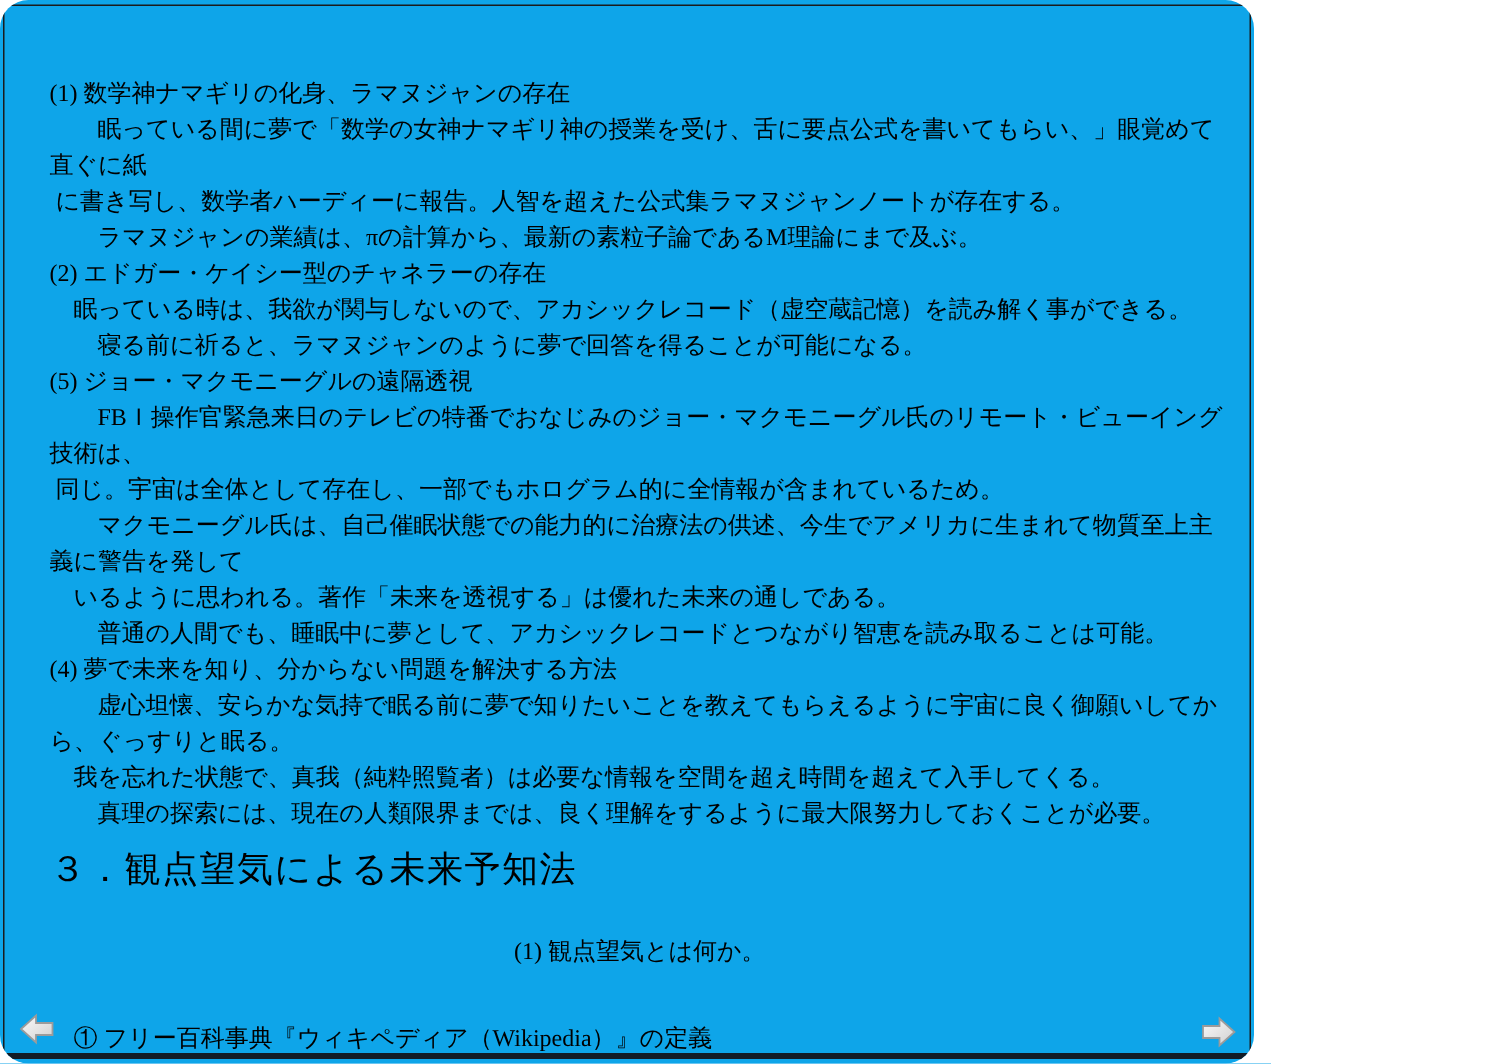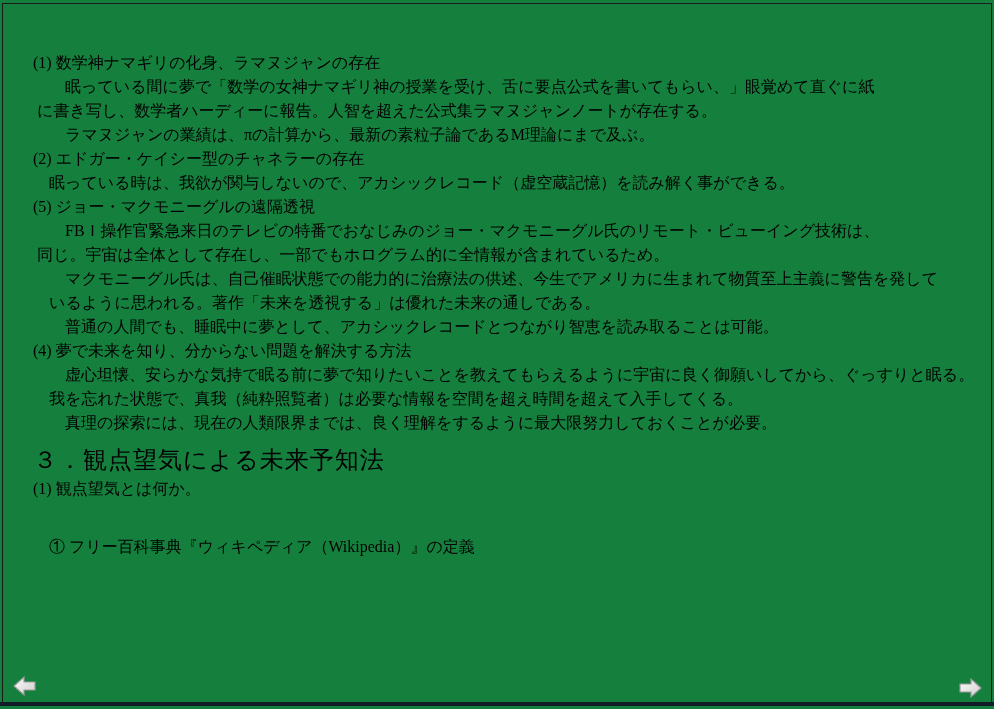--- a/index.html
+++ b/index.html
@@ -2,24 +2,25 @@
 <html><head>
 <meta charset="utf-8">
 <style>
   html, body { margin: 0; padding: 0; }
   body {
     font-family: "Liberation Serif", "DejaVu Serif", serif;
     background: #ffffff;
   }
   .page {
     position: relative;
-    width: 994px;
+    width: 836px;
     height: 709px;
-    background: #15803d;
+    background: #0ea5e9;
     overflow: hidden;
+    border-radius: 19px;
   }
   
   .frame {
     position: absolute;
     left: 2px;
     top: 3px;
     right: 2px;
     height: 699px;
     border: 1px solid #1b1b1b;
     border-bottom: none;
@@ -50,22 +51,23 @@
   }
   .heading {
     white-space: pre-wrap;
     font-size: 24px;
     line-height: 26px;
     margin-top: 12px;
     letter-spacing: 1px;
   }
   .subheading {
     white-space: pre-wrap;
-    margin-top: 4px;
+    margin-top: 30px;
     line-height: 24px;
+    text-align: center;
   }
   .definition {
     white-space: pre-wrap;
     margin-top: 34px;
     line-height: 24px;
   }
   .nav-btn {
     position: absolute;
     width: 26px;
     height: 24px;
@@ -85,20 +87,21 @@
 
   <div class="frame"></div>
 
   <div class="doc">
     <div class="line">(1) 数学神ナマギリの化身、ラマヌジャンの存在</div>
     <div class="line">　　眠っている間に夢で「数学の女神ナマギリ神の授業を受け、舌に要点公式を書いてもらい、」眼覚めて直ぐに紙</div>
     <div class="line"> に書き写し、数学者ハーディーに報告。人智を超えた公式集ラマヌジャンノートが存在する。</div>
     <div class="line">　　ラマヌジャンの業績は、πの計算から、最新の素粒子論であるM理論にまで及ぶ。</div>
     <div class="line">(2) エドガー・ケイシー型のチャネラーの存在</div>
     <div class="line">　眠っている時は、我欲が関与しないので、アカシックレコード（虚空蔵記憶）を読み解く事ができる。</div>
+    <div class="line">　　寝る前に祈ると、ラマヌジャンのように夢で回答を得ることが可能になる。</div>
     <div class="line">(5) ジョー・マクモニーグルの遠隔透視</div>
     <div class="line">　　FBＩ操作官緊急来日のテレビの特番でおなじみのジョー・マクモニーグル氏のリモート・ビューイング技術は、</div>
     <div class="line"> 同じ。宇宙は全体として存在し、一部でもホログラム的に全情報が含まれているため。</div>
     <div class="line">　　マクモニーグル氏は、自己催眠状態での能力的に治療法の供述、今生でアメリカに生まれて物質至上主義に警告を発して</div>
     <div class="line">　いるように思われる。著作「未来を透視する」は優れた未来の通しである。</div>
     <div class="line">　　普通の人間でも、睡眠中に夢として、アカシックレコードとつながり智恵を読み取ることは可能。</div>
     <div class="line">(4) 夢で未来を知り、分からない問題を解決する方法</div>
     <div class="line">　　虚心坦懐、安らかな気持で眠る前に夢で知りたいことを教えてもらえるように宇宙に良く御願いしてから、ぐっすりと眠る。</div>
     <div class="line">　我を忘れた状態で、真我（純粋照覧者）は必要な情報を空間を超え時間を超えて入手してくる。</div>
     <div class="line">　　真理の探索には、現在の人類限界までは、良く理解をするように最大限努力しておくことが必要。</div>

